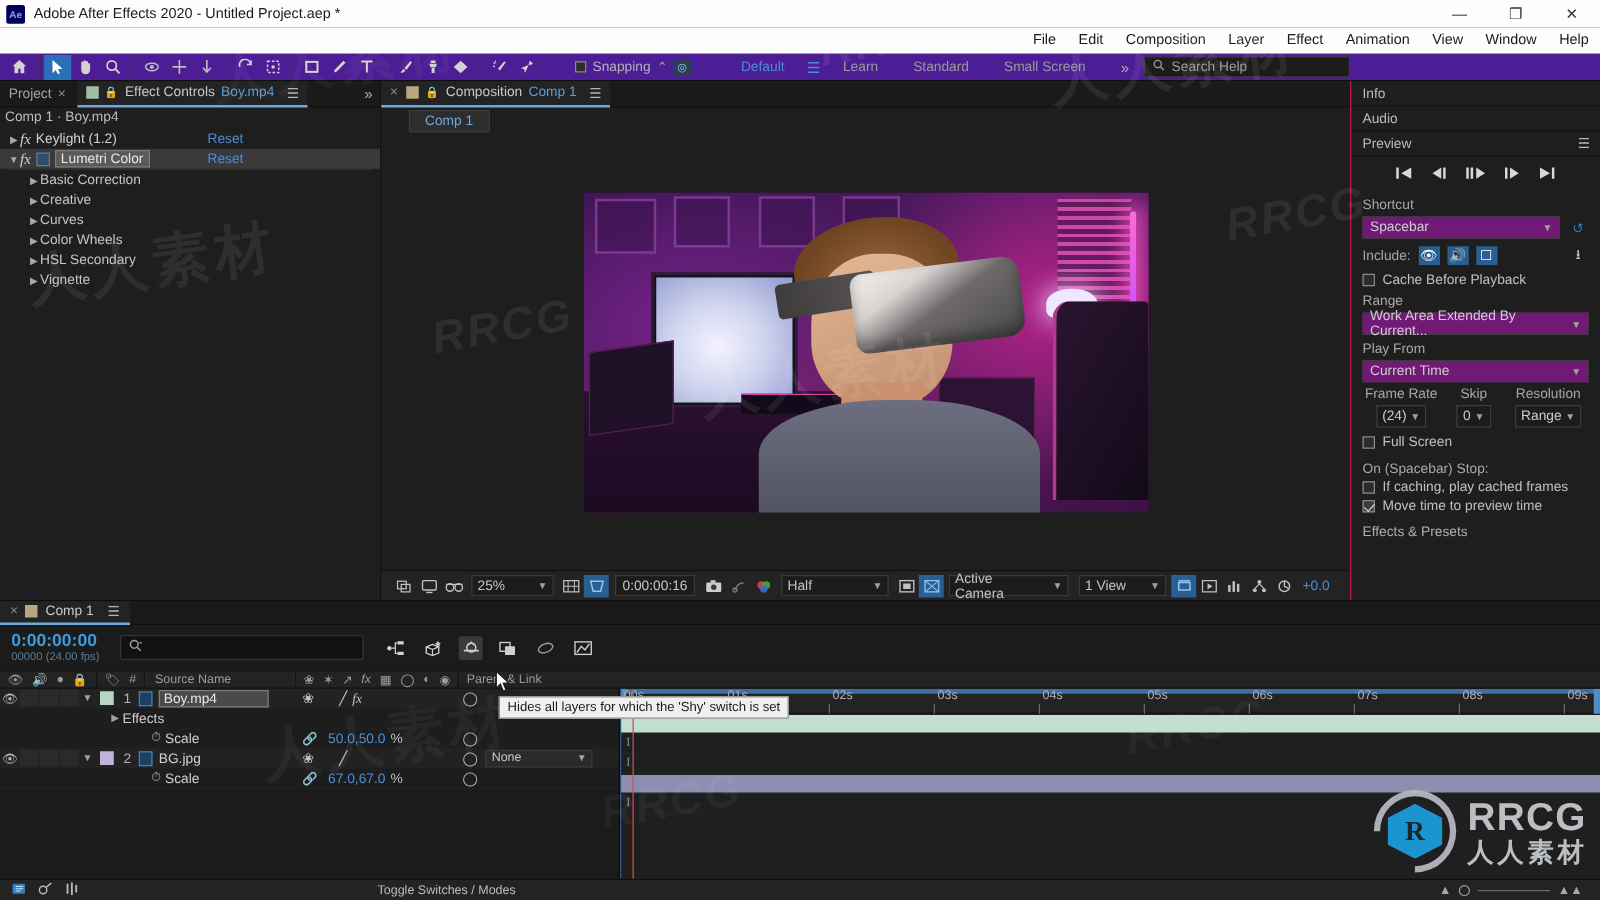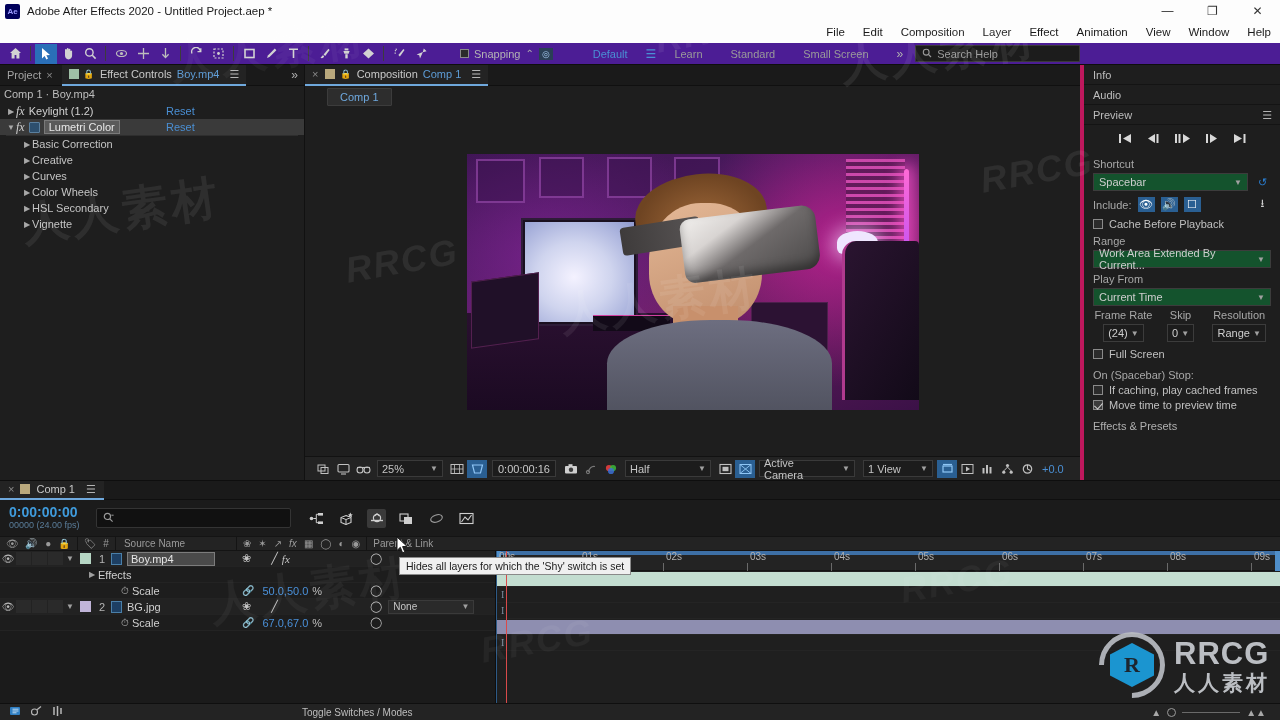--- a/index.html
+++ b/index.html
@@ -171,28 +171,28 @@
   .ct-icon.on { background:#2a5f92; }
   .ct-sel {
     display:flex;align-items:center;justify-content:space-between;
     height:17px;background:#1c1c1c;border:1px solid #3a3a3a;padding:0 4px;margin:0 4px;color:#c4c4c4;
   }
   .ct-val { background:#1c1c1c;border:1px solid #3a3a3a;height:17px;line-height:16px;padding:0 5px;color:#c8c8c8;margin:0 5px; }
   .ct-blue { color:#4a8fd4;padding-left:5px; }
   .caret { font-size:8px;color:#a0a0a0;margin-left:8px; }
 
   
-  .right-panel { width:200px;background:#1e1e1e;display:flex;flex-direction:column;border-left:4px solid #be185d;font-size:11px; }
+  .right-panel { width:200px;background:#1e1e1e;display:flex;flex-direction:column;border-left:1px solid #be185d;font-size:11px; }
   .rp-head { height:20px;line-height:20px;padding-left:9px;color:#bdbdbd;border-bottom:1px solid #141414;display:flex;align-items:center; }
   .rp-head .ham { margin-left:auto;margin-right:8px; }
   .rp-sec { padding:6px 9px 8px 9px;border-bottom:1px solid #141414; }
   .transport { display:flex;justify-content:center;gap:13px;padding:8px 0 6px 0;color:#d8d8d8;font-size:12px; }
   .rp-label { color:#a8a8a8;margin:5px 0 3px 0; }
   .rp-select {
-    height:18px;background:#14532d;border:1px solid #3c3c3c;display:flex;align-items:center;
+    height:18px;background:#701a75;border:1px solid #3c3c3c;display:flex;align-items:center;
     justify-content:space-between;padding:0 5px;color:#cecece;
   }
   .rp-row { display:flex;align-items:center;gap:6px;margin-top:6px; }
   .icon-btn { width:17px;height:15px;display:flex;align-items:center;justify-content:center;color:#2a7fd4;font-size:11px; }
   .icon-btn.box { background:#2a5f92;color:#fff; }
   .chk-row { display:flex;align-items:center;gap:6px;margin-top:6px;color:#c0c0c0; }
   .chk { width:10px;height:10px;border:1px solid #8a8a8a;background:#2b2b2b;flex:0 0 10px;position:relative; }
   .chk.checked { background:#3c3c3c; }
   .chk.checked:after {
     content:"";position:absolute;left:2px;top:0px;width:4px;height:7px;

